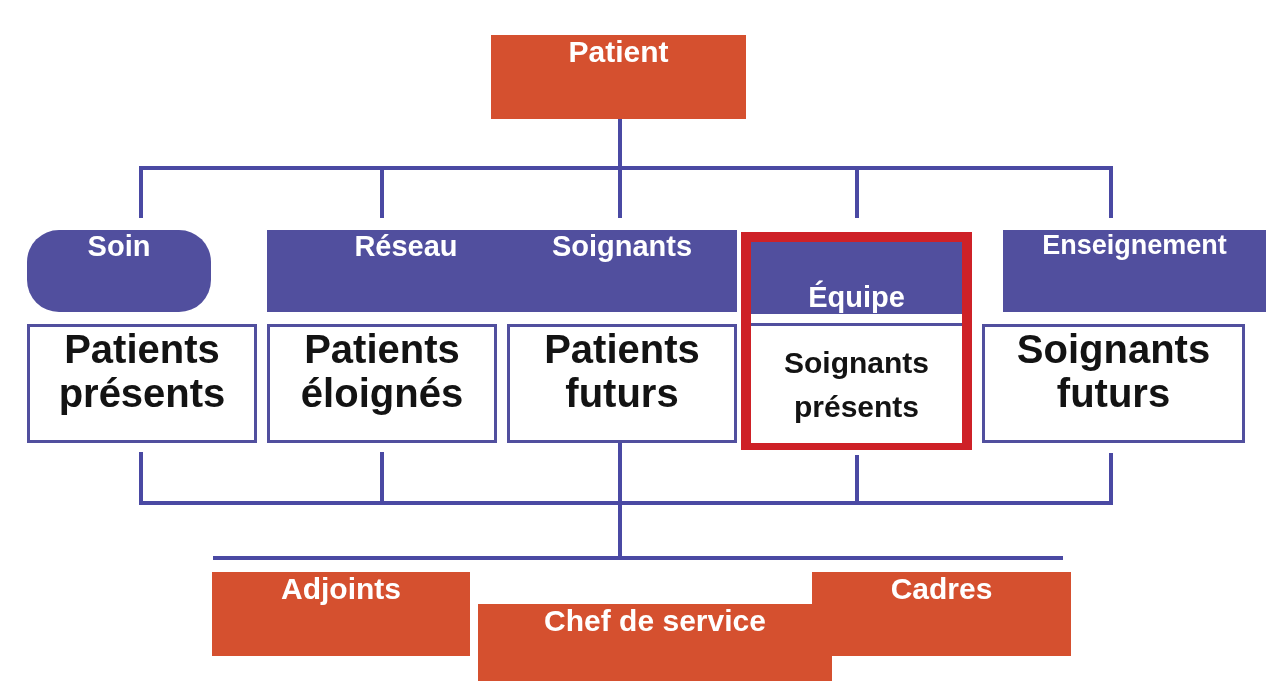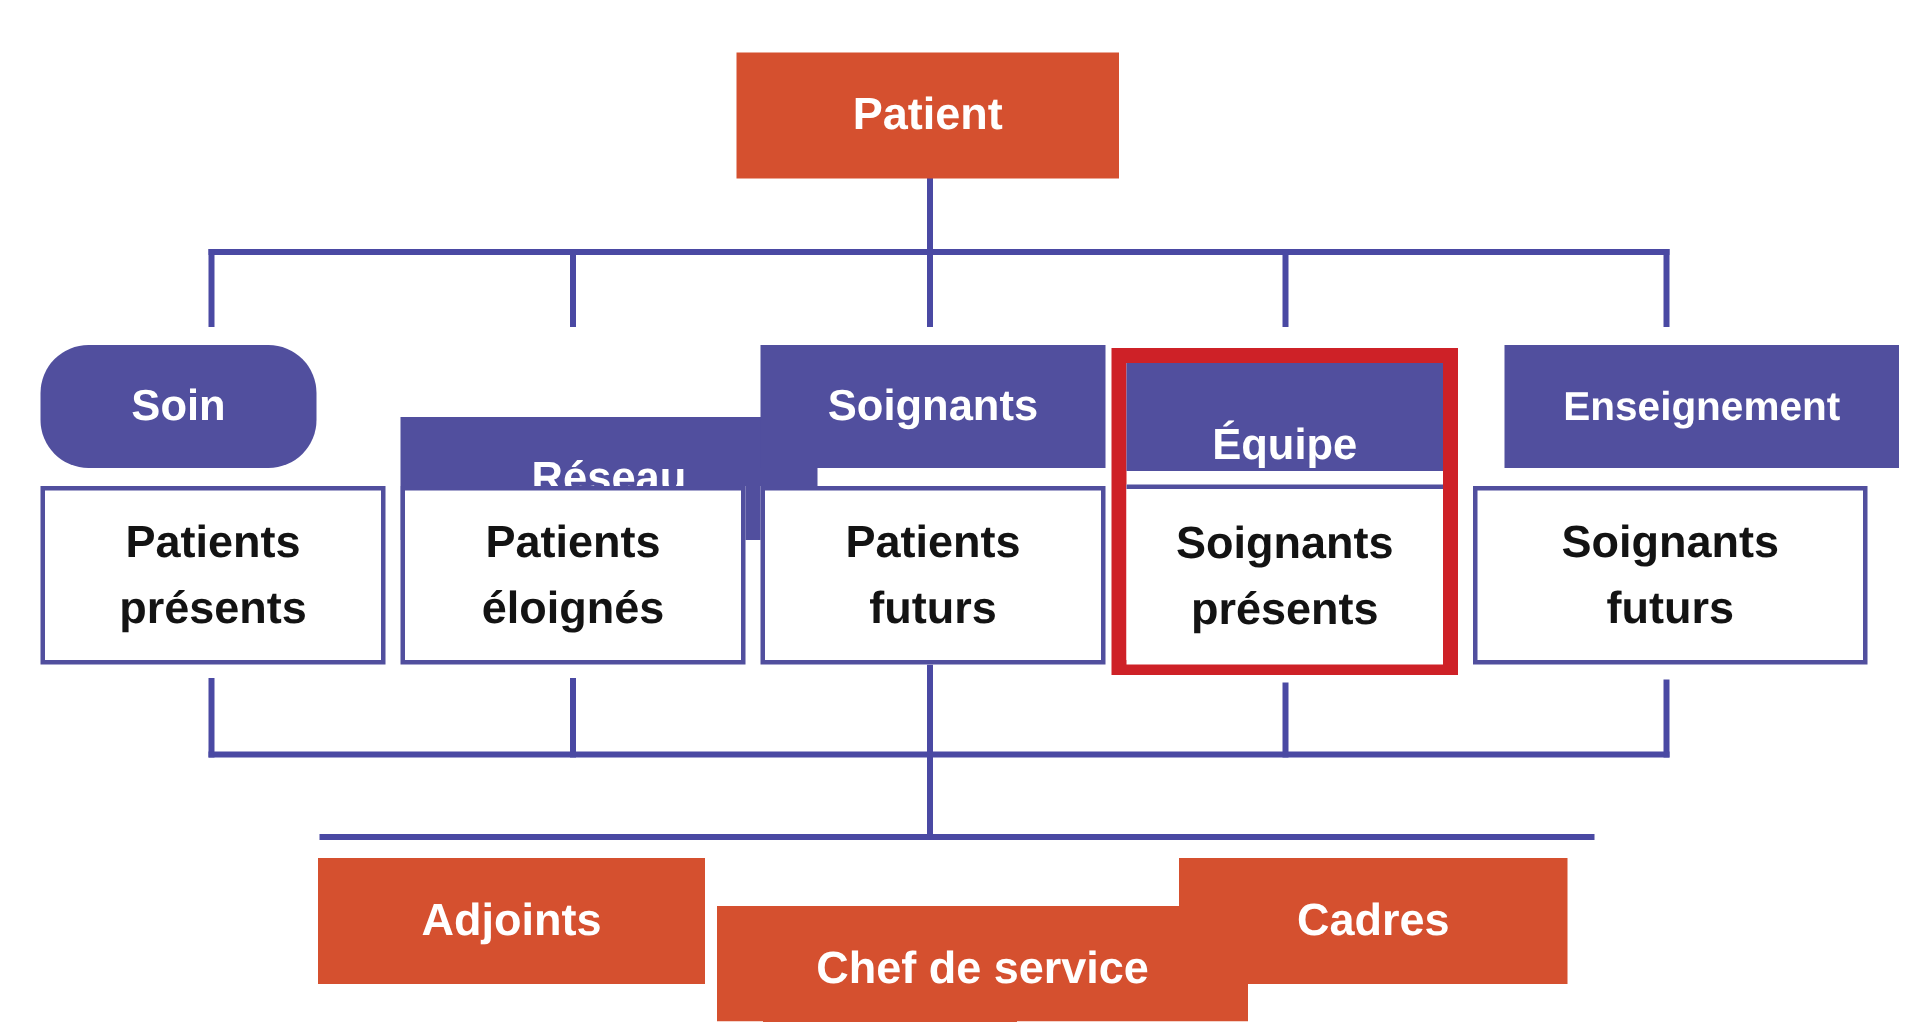--- a/index.html
+++ b/index.html
@@ -2,24 +2,24 @@
 <html><head>
 <meta charset="utf-8">
 <style>
   html,body{margin:0;padding:0;background:#ffffff;}
   #canvas{
     position:relative;width:1280px;height:681px;background:#ffffff;overflow:hidden;
     font-family:"Liberation Sans",sans-serif;font-weight:700;
   }
   .abs{position:absolute;box-sizing:border-box;}
   svg.lines{position:absolute;left:0;top:0;width:1280px;height:681px;pointer-events:none;}
-  .box{display:flex;align-items:center;justify-content:center;text-align:center;}
+  .box{display:flex;align-items:flex-start;justify-content:center;text-align:center;}
   .orange{background:#D5502F;color:#ffffff;font-size:30px;}
   .indigo{background:#514F9E;color:#ffffff;font-size:29px;}
-  .whitebox{background:#ffffff;border:3px solid #514F9E;color:#131313;font-size:30px;line-height:44px;}
+  .whitebox{background:#ffffff;border:3px solid #514F9E;color:#131313;font-size:40px;line-height:44px;}
   .hl-frame{border:10px solid #CE2127;background:#ffffff;}
   .hl-header{position:absolute;left:0;top:0;width:211px;height:72px;background:#514F9E;color:#fff;
     font-size:29px;display:flex;align-items:flex-end;justify-content:center;}
   .hl-sub{position:absolute;left:0;top:81px;width:211px;height:117px;background:#fff;border-top:3px solid #514F9E;
     color:#131313;font-size:30px;line-height:44px;display:flex;align-items:center;justify-content:center;text-align:center;}
   .small-header{font-size:27px;}
 </style>
 </head>
 <body>
 
@@ -46,21 +46,21 @@
     </g>
   </svg>
 
   <div class="abs box orange" style="left:491px;top:35px;width:255px;height:84px;">
     <span>Patient</span>
   </div>
 
   <div class="abs box indigo" style="left:27px;top:230px;width:184px;height:82px;border-radius:32px;">
     <span>Soin</span>
   </div>
-  <div class="abs box indigo" style="left:267px;top:230px;width:278px;height:82px;margin-top:48px;">
+  <div class="abs box indigo" style="left:267px;top:230px;width:278px;height:82px;">
     <span>Réseau</span>
   </div>
   <div class="abs box indigo" style="left:507px;top:230px;width:230px;height:82px;">
     <span>Soignants</span>
   </div>
   <div class="abs box indigo small-header" style="left:982px;top:230px;width:263px;height:82px;margin-left:21px;">
     <span>Enseignement</span>
   </div>
 
   <div class="abs box whitebox" style="left:27px;top:324px;width:230px;height:119px;">
@@ -99,17 +99,17 @@
       </span>
     </div>
   </div>
 
   <div class="abs box orange" style="left:212px;top:572px;width:258px;height:84px;">
     <span>Adjoints</span>
   </div>
   <div class="abs box orange" style="left:478px;top:604px;width:354px;height:84px;">
     <span>Chef de service</span>
   </div>
-  <div class="abs box orange" style="left:786px;top:572px;width:259px;height:84px;">
+  <div class="abs box orange" style="left:812px;top:572px;width:259px;height:84px;">
     <span>Cadres</span>
   </div>
 
 </div>
 
 </body></html>

